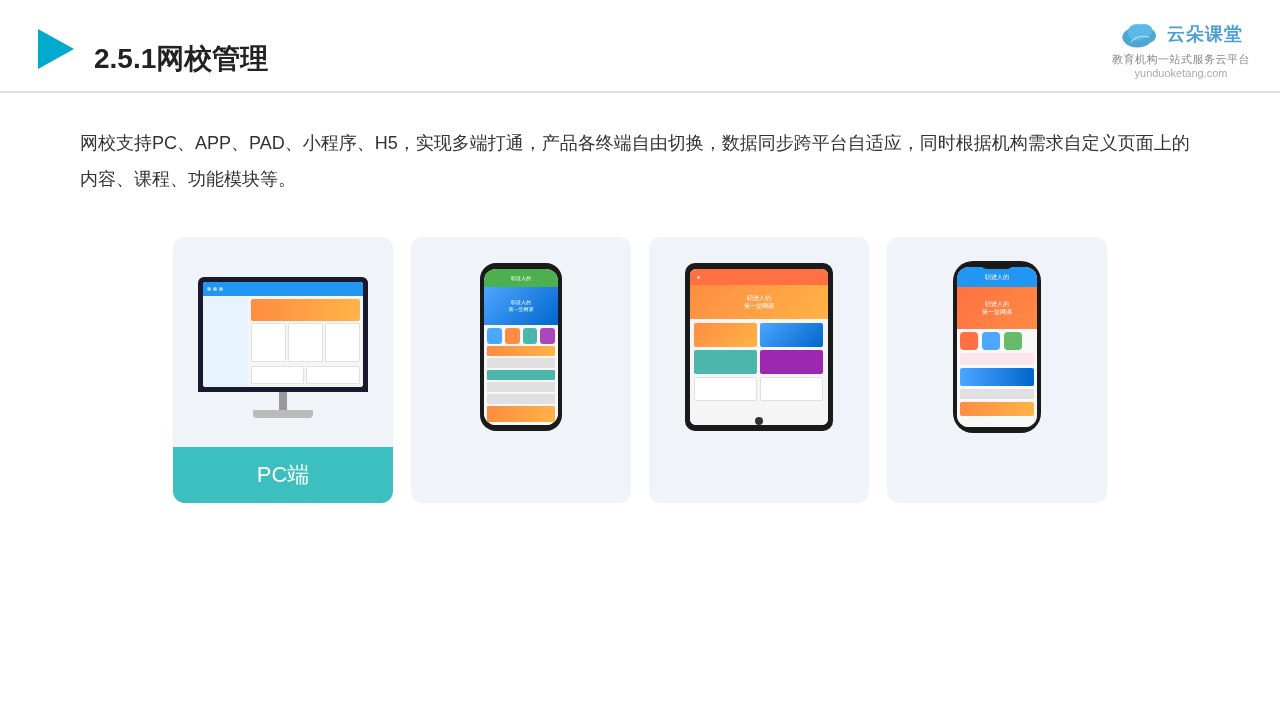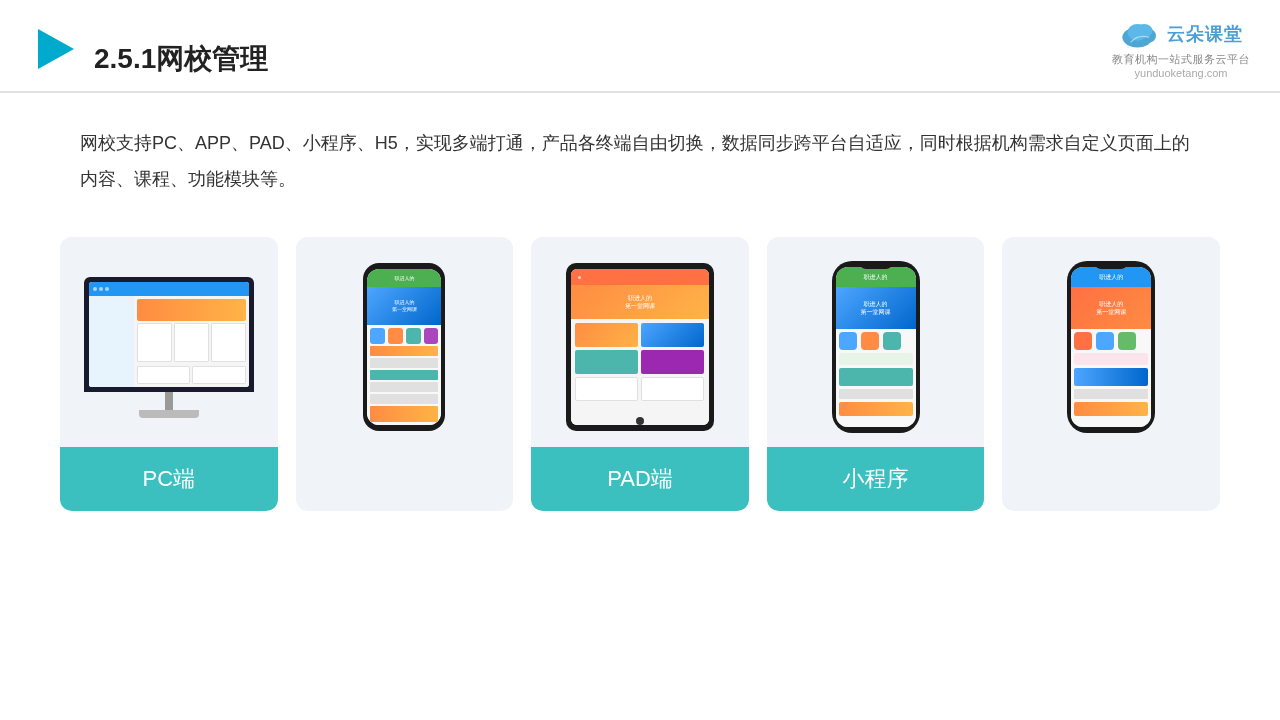--- a/index.html
+++ b/index.html
@@ -93,21 +93,21 @@
     .card-image-area {
       height: 210px;
       display: flex;
       align-items: center;
       justify-content: center;
       padding: 20px 10px 10px;
       background: #f0f4f8;
     }
 
     .card-label {
-      height: 64px;
+      height: 56px;
       display: flex;
       align-items: center;
       justify-content: center;
       background: #3bbfbf;
       color: #fff;
       font-size: 22px;
       font-weight: 500;
       border-radius: 0 0 8px 8px;
     }
 
@@ -476,50 +476,22 @@
             <div class="tablet-card-item orange"></div>
             <div class="tablet-card-item blue"></div>
             <div class="tablet-card-item green"></div>
             <div class="tablet-card-item purple"></div>
             <div class="tablet-card-item"></div>
             <div class="tablet-card-item"></div>
           </div>
         </div>
       </div>
     </div>
-    <div class="card-label">PAD端</div>
   </div>
 
-  <div class="card">
-    <div class="card-image-area">
-      <div class="phone-mockup" style="width:88px;height:172px;border-radius:20px;">
-        <div class="phone-notch" style="width:32px;height:8px;background:#1a1a1a;border-radius:0 0 6px 6px;position:absolute;top:0;left:50%;transform:translateX(-50%);z-index:2;"></div>
-        <div class="phone-screen">
-          <div class="phone-screen-header" style="height:20px;background:#4caf50;">
-            <span class="phone-screen-header-text" style="font-size:6px;">职进人的</span>
-          </div>
-          <div class="phone-screen-banner" style="height:42px;">
-            <span class="phone-banner-text" style="font-size:6px;">职进人的<br>第一堂网课</span>
-          </div>
-          <div class="phone-screen-body" style="gap:3px;">
-            <div class="phone-icons-row" style="gap:4px;">
-              <div class="phone-icon-item" style="background:#4da6ff;width:18px;height:18px;border-radius:4px;"></div>
-              <div class="phone-icon-item" style="background:#ff8c42;width:18px;height:18px;border-radius:4px;"></div>
-              <div class="phone-icon-item" style="background:#4db6ac;width:18px;height:18px;border-radius:4px;"></div>
-            </div>
-            <div class="phone-row" style="height:12px;background:#e8f4e8;border-radius:2px;"></div>
-            <div class="phone-row phone-row-green" style="height:18px;border-radius:2px;"></div>
-            <div class="phone-row" style="height:10px;"></div>
-            <div class="phone-row phone-row-orange" style="height:14px;border-radius:2px;"></div>
-          </div>
-        </div>
-      </div>
-    </div>
-    <div class="card-label">小程序</div>
-  </div>
 
   <div class="card">
     <div class="card-image-area">
       <div class="phone-mockup" style="width:88px;height:172px;border-radius:20px;">
         <div class="phone-notch" style="width:32px;height:8px;background:#1a1a1a;border-radius:0 0 6px 6px;position:absolute;top:0;left:50%;transform:translateX(-50%);z-index:2;"></div>
         <div class="phone-screen">
           <div class="phone-screen-header" style="height:20px;background:#2196F3;">
             <span class="phone-screen-header-text" style="font-size:6px;">职进人的</span>
           </div>
           <div class="phone-screen-banner" style="height:42px;background:linear-gradient(135deg,#ff7043,#ff8c42);">

